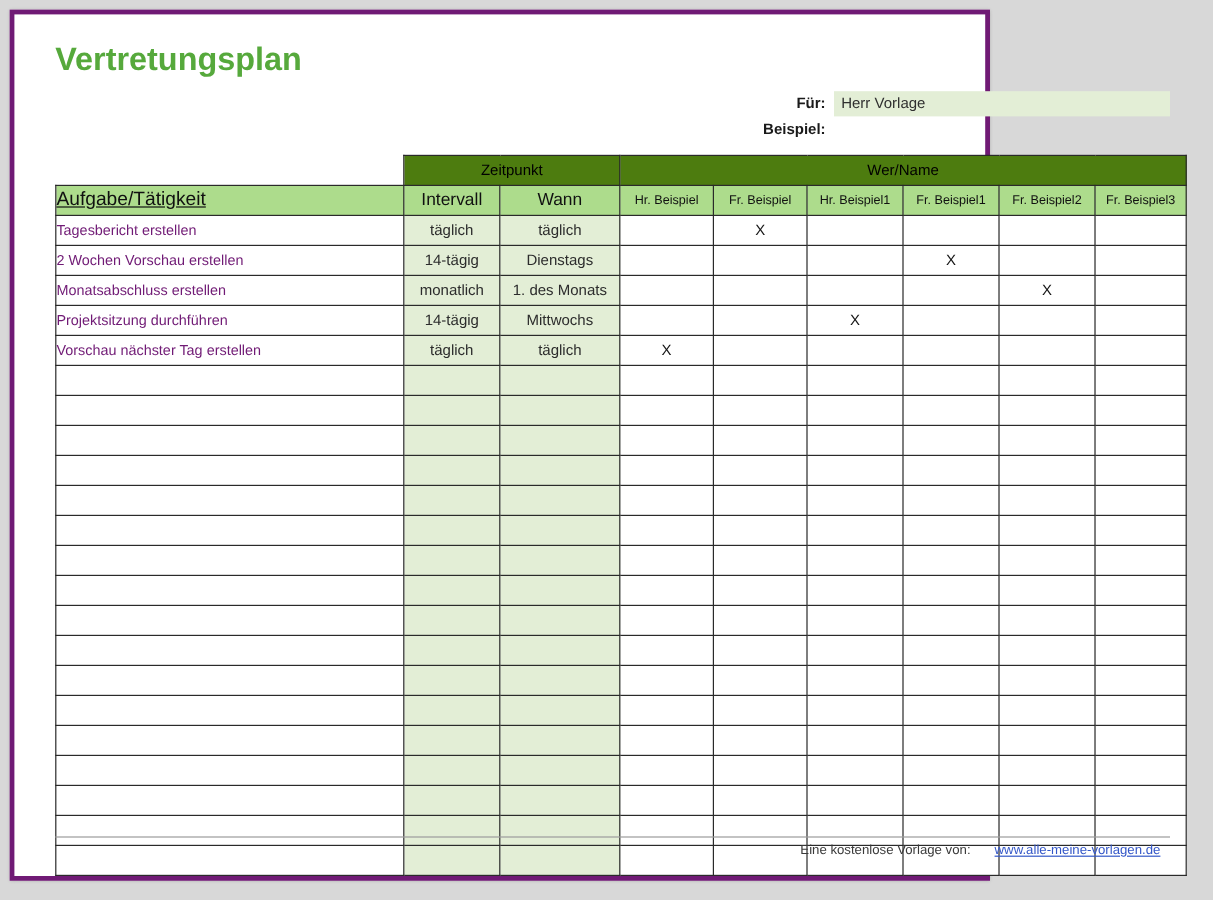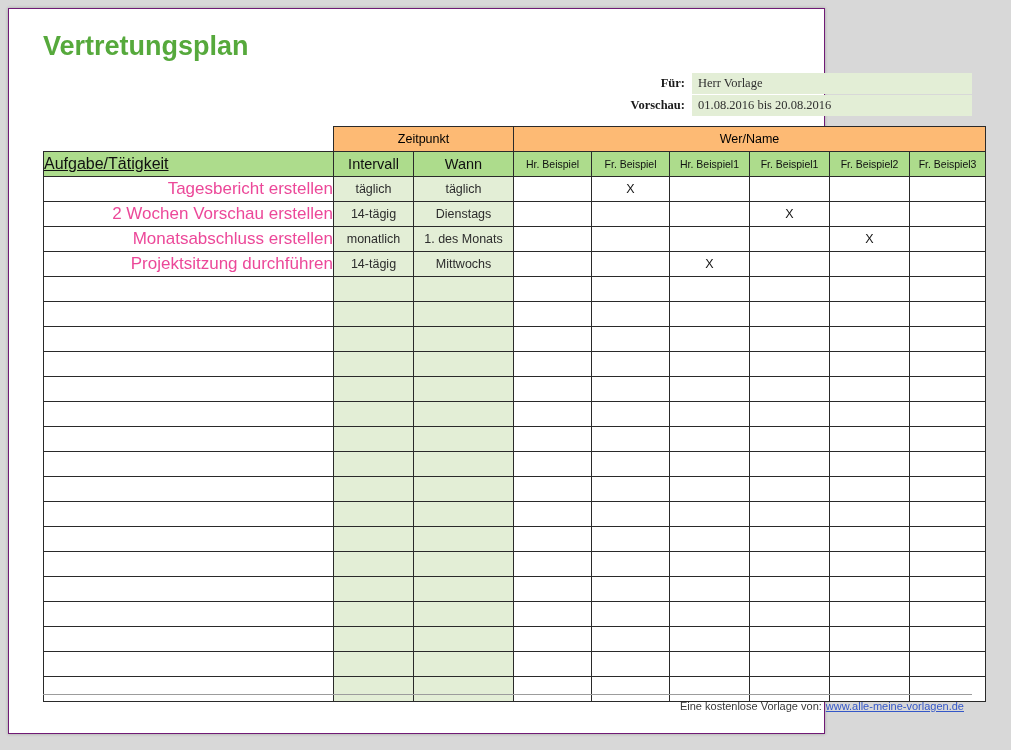--- a/index.html
+++ b/index.html
@@ -13,21 +13,21 @@
     font-family: "Liberation Sans", sans-serif;
     overflow: hidden;
   }
   .page {
     position: absolute;
     left: 8px;
     top: 8px;
     width: 817px;
     height: 726px;
     background: #ffffff;
-    border: 1px solid #701a75;
+    border: 4px solid #701a75;
     box-sizing: border-box;
     box-shadow: 0 0 3px rgba(0,0,0,0.25);
   }
   .inner {
     position: absolute;
     left: 22px;
     top: 12px;
     width: 945px;
     height: 700px;
   }
@@ -46,21 +46,20 @@
     right: 4px;
     top: 52px;
     width: 420px;
     font-size: 12.5px;
   }
   .meta-row {
     display: flex;
     align-items: center;
     height: 21px;
     margin-bottom: 1px;
-    font-family: Liberation Serif, serif;
   }
   .meta-label {
     width: 140px;
     text-align: right;
     padding-right: 7px;
     font-weight: bold;
     color: #1a1a1a;
     line-height: 21px;
     box-sizing: border-box;
   }
@@ -92,21 +91,21 @@
     height: 25px;
     box-sizing: border-box;
     font-weight: normal;
   }
   .nb { border: none !important; background: transparent !important; }
 
   .grp-zeit, .grp-wer {
     text-align: center;
     font-weight: bold;
     font-size: 12.5px;
-    background: #fdba74;
+    background: #4d7c0f;
     height: 22px;
   }
   .hdr-task {
     background: #addc8c;
     color: #111111;
     font-weight: bold;
     font-size: 16px;
     text-align: left;
     padding-left: 10px;
     height: 27px;
@@ -123,25 +122,25 @@
   }
   .hdr-name {
     background: #addc8c;
     color: #111111;
     font-weight: bold;
     font-size: 10.5px;
     text-align: center;
     height: 27px;
   }
   td.task {
-    text-align: right;
+    text-align: left;
     padding-left: 10px;
-    font-size: 17px;
-    font-weight: bold;
-    color: #ec4899;
+    font-size: 12px;
+    font-weight: bold;
+    color: #701a75;
     background: #ffffff;
   }
   td.filled {
     background: #e3eed6;
     text-align: center;
     color: #2c2c2c;
     font-size: 12.5px;
   }
   td.mark {
     background: #ffffff;
@@ -155,21 +154,21 @@
     left: 12px;
     right: 4px;
     bottom: 4px;
     height: 22px;
     border-top: 1px solid #9c9c9c;
     display: flex;
     justify-content: flex-end;
     align-items: center;
     font-size: 11px;
     color: #3a3a3a;
-    gap: 4px;
+    gap: 20px;
     padding-right: 8px;
   }
   .footer a {
     color: #3457c8;
     text-decoration: underline;
   }
 </style>
 </head>
 <body>
 
@@ -177,22 +176,21 @@
   <div class="inner">
 
     <div class="title">Vertretungsplan</div>
 
     <div class="meta">
       <div class="meta-row">
         <div class="meta-label">Für:</div>
         <div class="meta-value">Herr Vorlage</div>
       </div>
       <div class="meta-row">
-        <div class="meta-label">Vorschau:</div>
-        <div class="meta-value">01.08.2016 bis 20.08.2016</div>
+        <div class="meta-label">Beispiel:</div>
       </div>
     </div>
 
     <div class="tbl-wrap">
       <table class="plan">
         <colgroup>
           <col style="width:290px">
           <col style="width:80px">
           <col style="width:100px">
           <col style="width:78px">
@@ -259,20 +257,31 @@
               <td class="filled">14-tägig</td>
               <td class="filled">Mittwochs</td>
               <td class="mark"></td>
               <td class="mark"></td>
               <td class="mark">X</td>
               <td class="mark"></td>
               <td class="mark"></td>
               <td class="mark"></td>
             </tr>
             <tr>
+              <td class="task">Vorschau nächster Tag erstellen</td>
+              <td class="filled">täglich</td>
+              <td class="filled">täglich</td>
+              <td class="mark">X</td>
+              <td class="mark"></td>
+              <td class="mark"></td>
+              <td class="mark"></td>
+              <td class="mark"></td>
+              <td class="mark"></td>
+            </tr>
+            <tr>
               <td class="task"></td>
               <td class="filled"></td>
               <td class="filled"></td>
               <td class="mark"></td>
               <td class="mark"></td>
               <td class="mark"></td>
               <td class="mark"></td>
               <td class="mark"></td>
               <td class="mark"></td>
             </tr>

